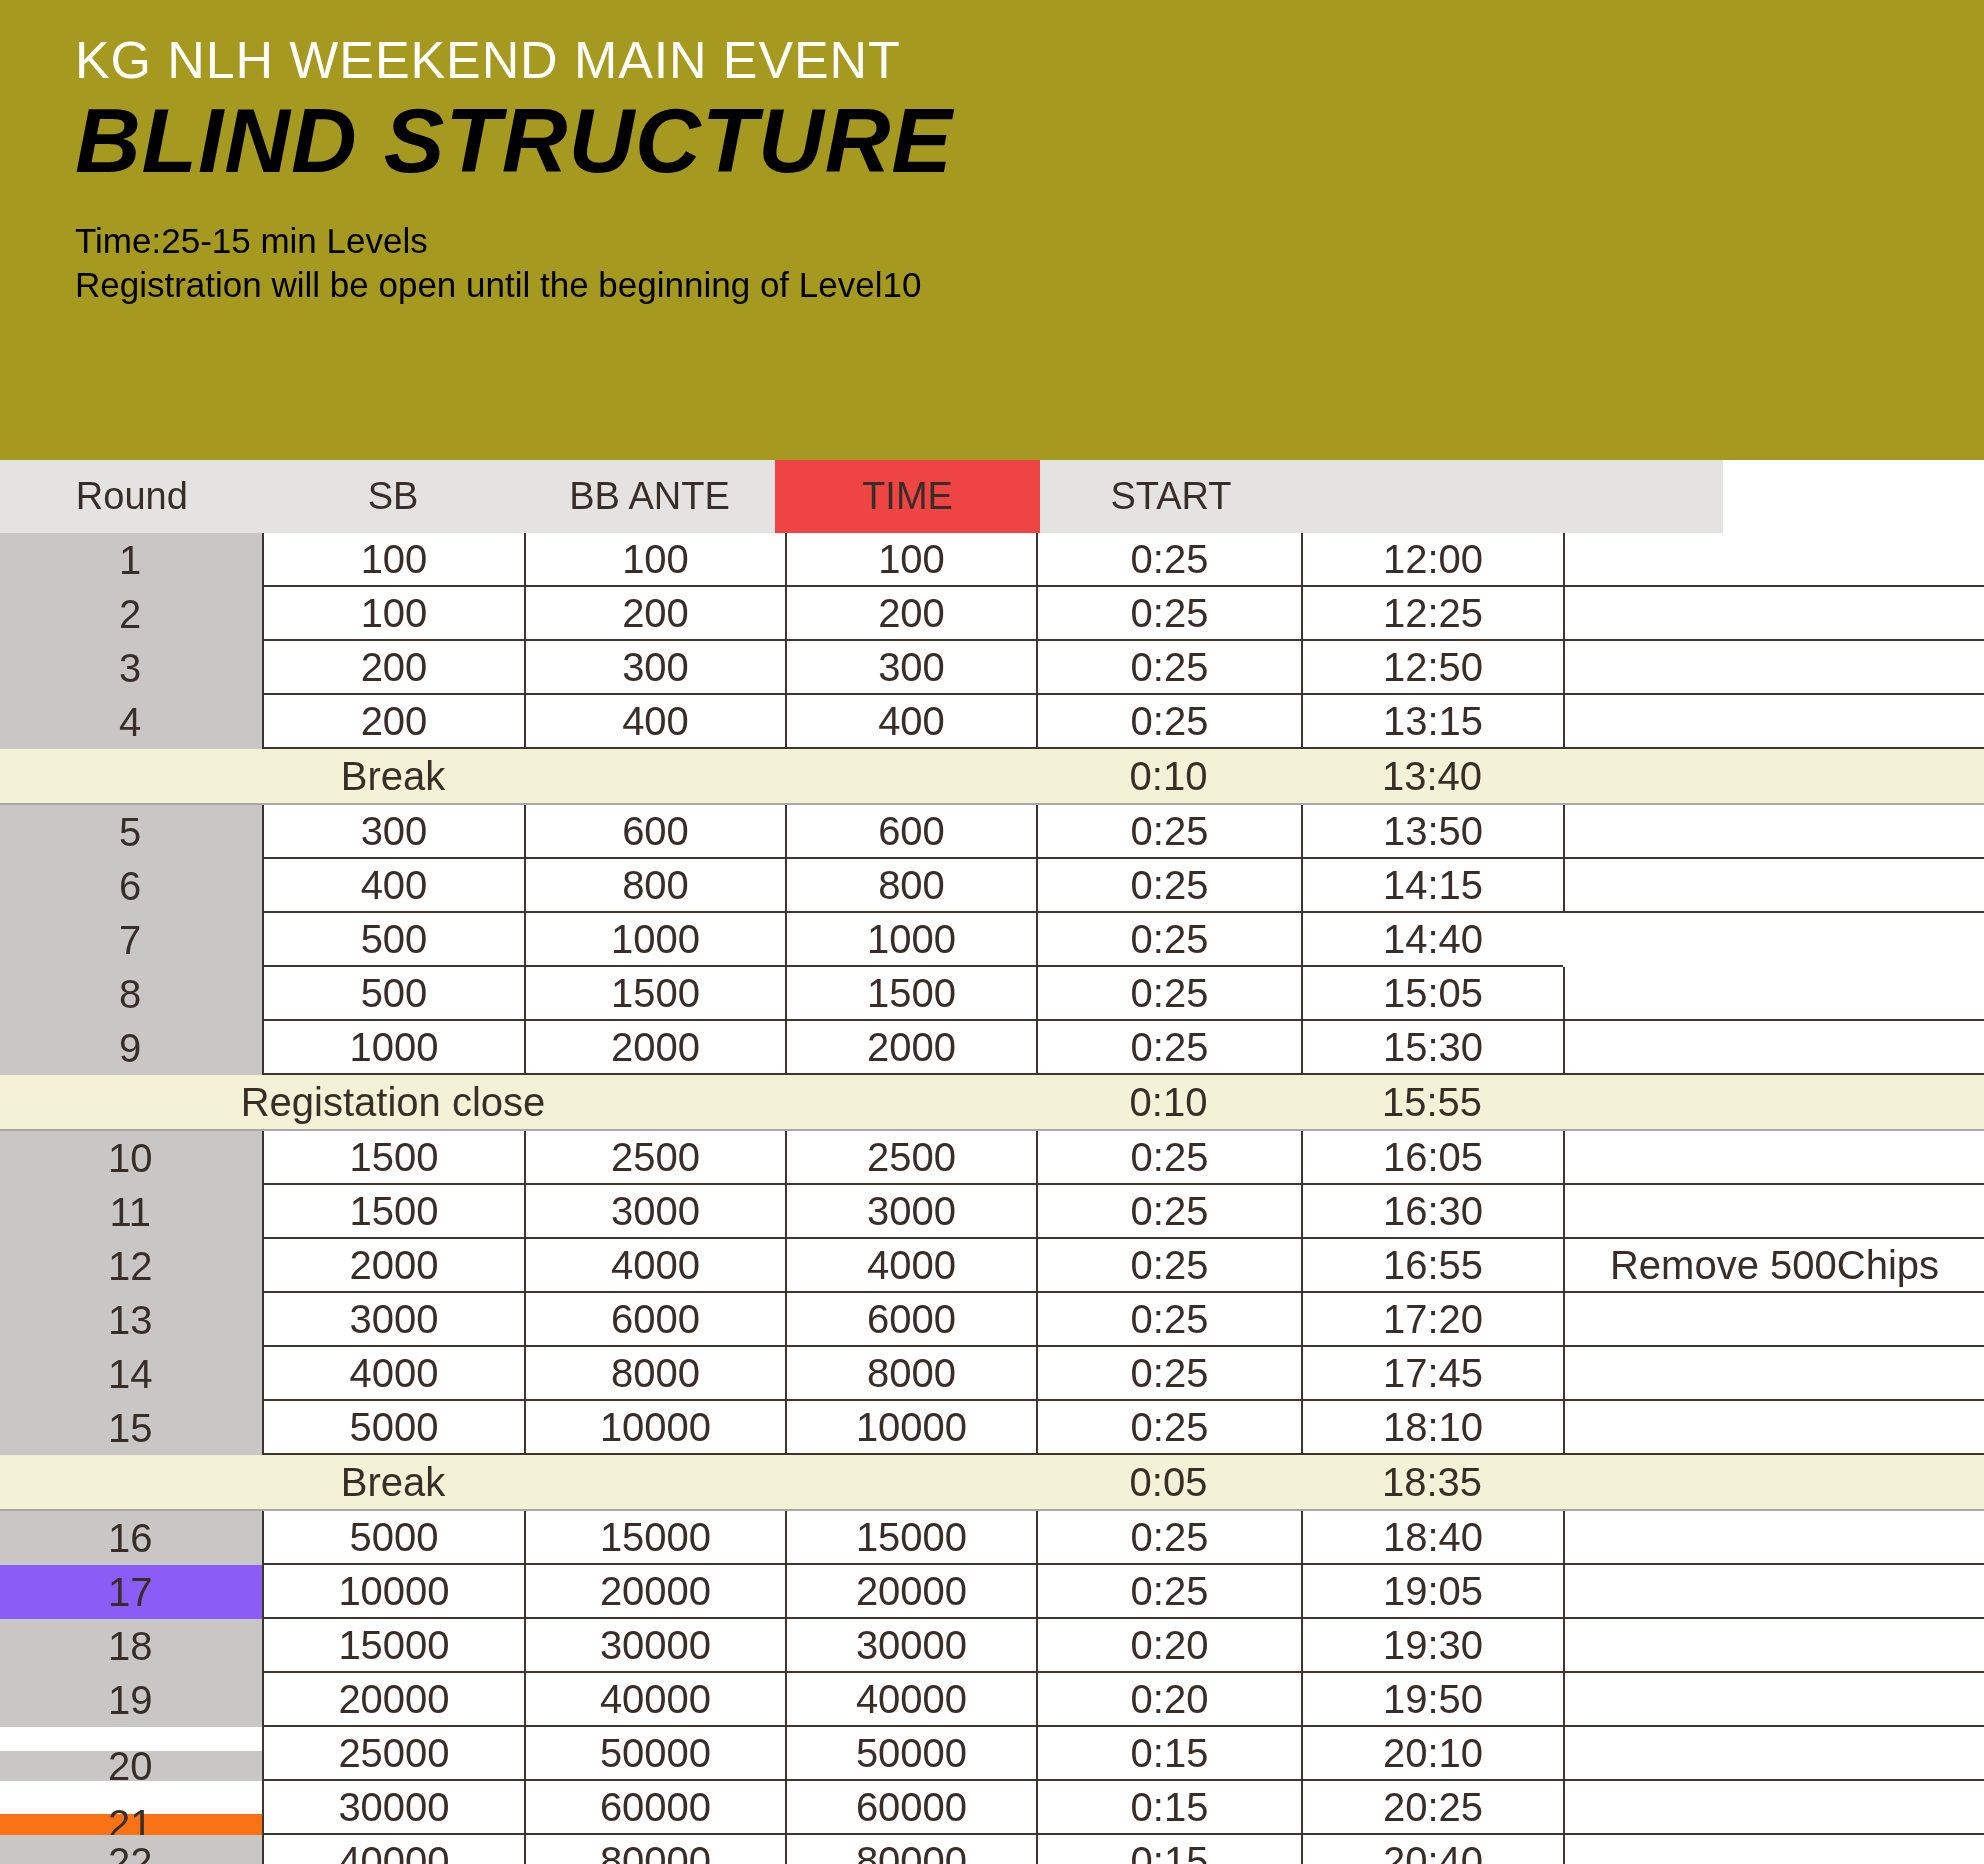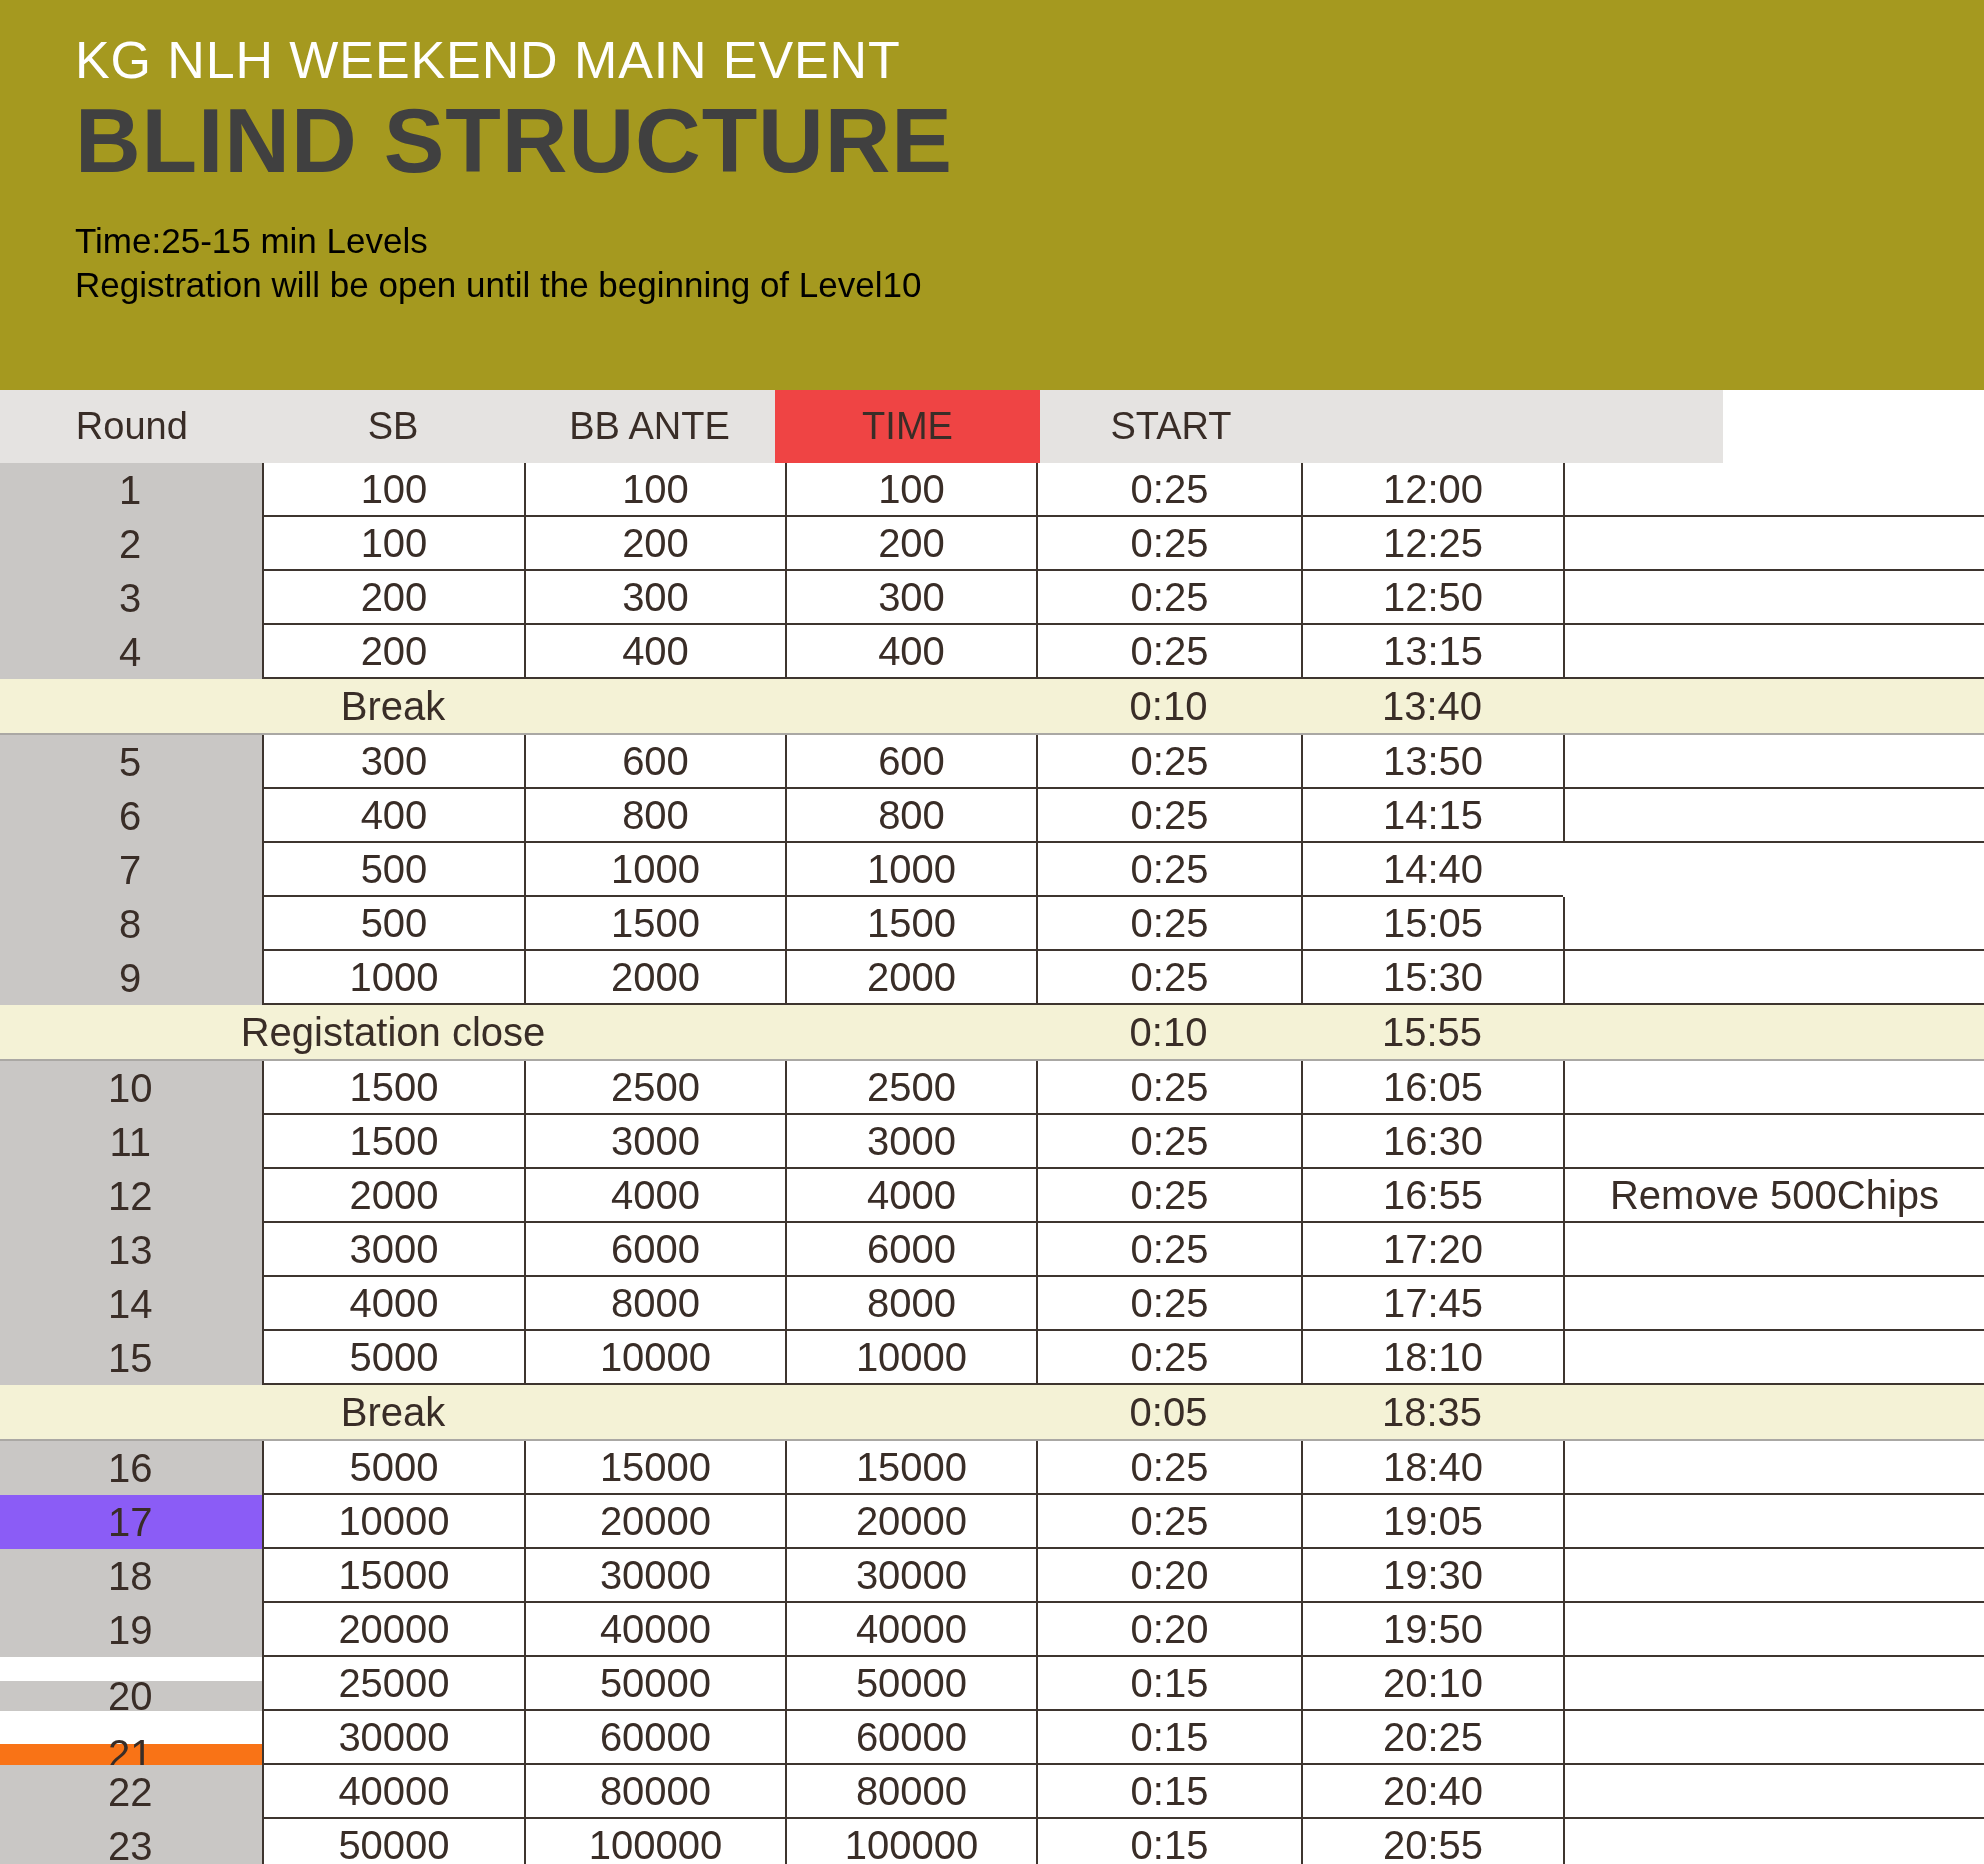--- a/index.html
+++ b/index.html
@@ -6,37 +6,38 @@
   body{
     width:1984px;height:1864px;
     background:#ffffff;
     font-family:"Liberation Sans", sans-serif;
     color:#392d27;
     position:relative;
     overflow:hidden;
   }
   
   .banner{
-    width:100%;height:390px;
+    width:100%;height:460px;
     box-sizing:border-box;
     padding:34px 52px 0 75px;
   }
   .banner-title{
     font-size:52px;
     line-height:1.0;
     letter-spacing:0.9px;
     color:#ffffff;
   }
   .banner-heading{
     font-size:91px;
     font-weight:bold;
     line-height:1.0;
     letter-spacing:0.9px;
     margin-top:8.6px;
-    color:#404040;
+    color:#000000;
+    font-style:italic;
   }
   .banner-sub{
     margin-top:33px;
     font-size:35px;
     line-height:1.27;
     color:#000000;
   }
   
   .blind-table{width:1984px;border-radius:21px;}
   .row{display:flex;width:1984px;}

